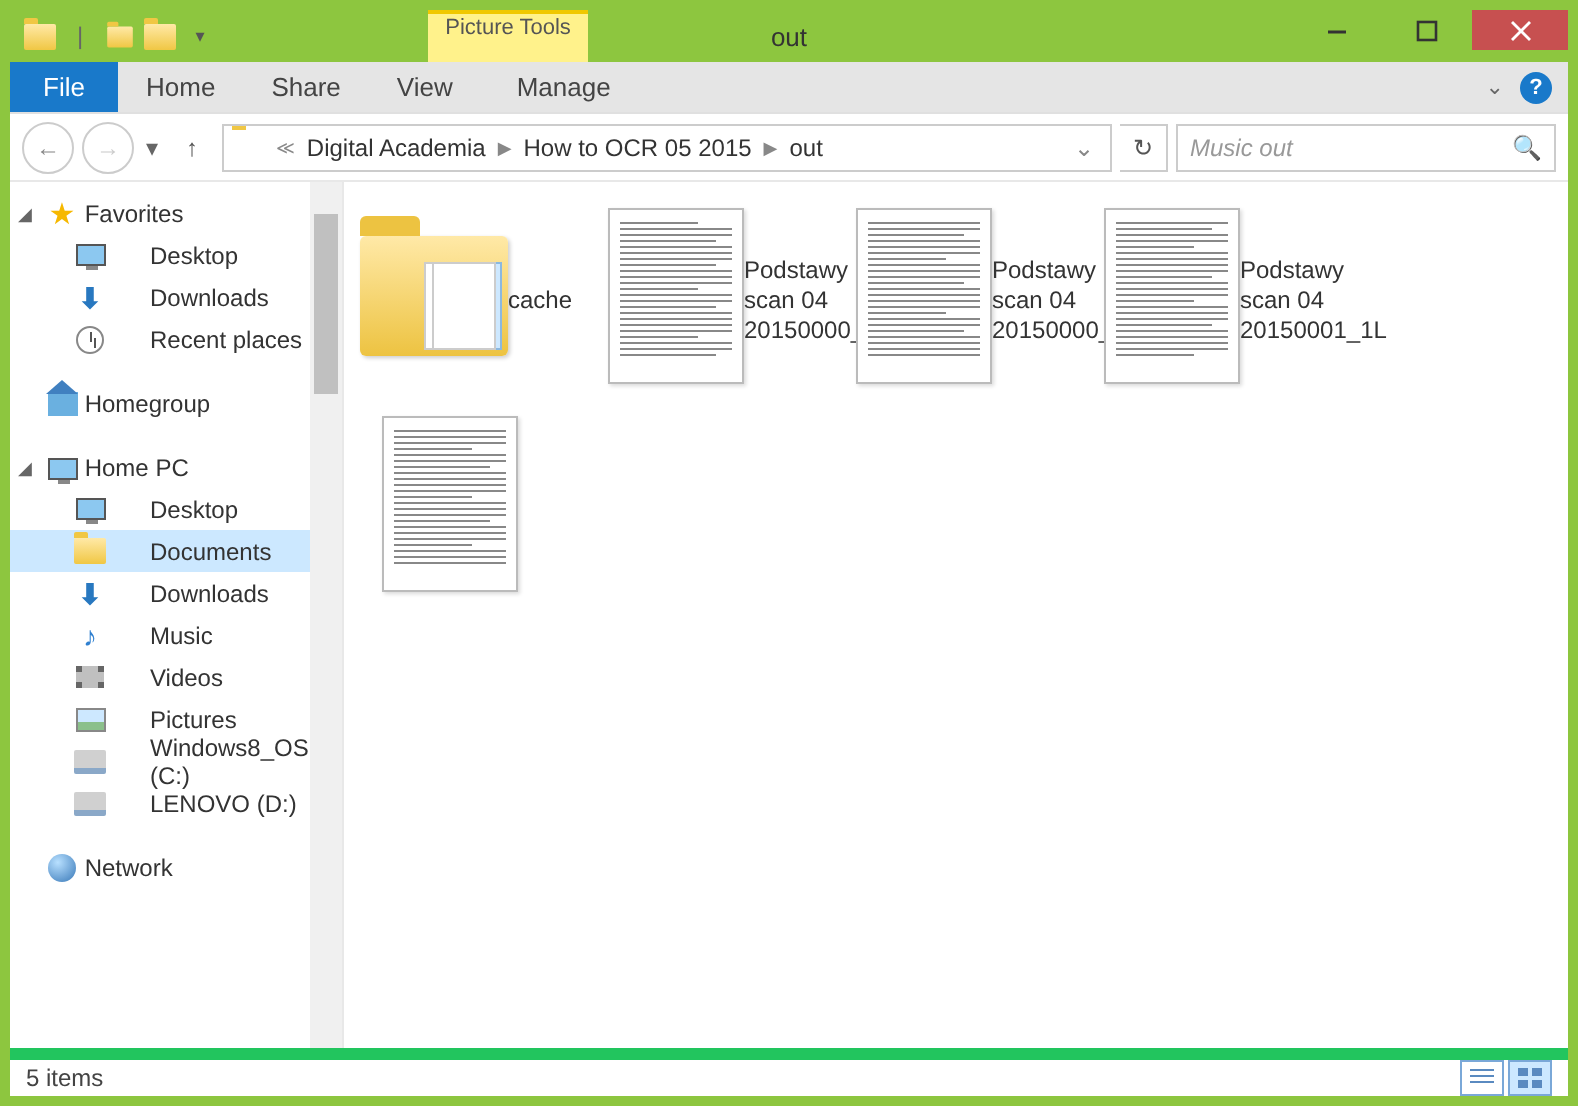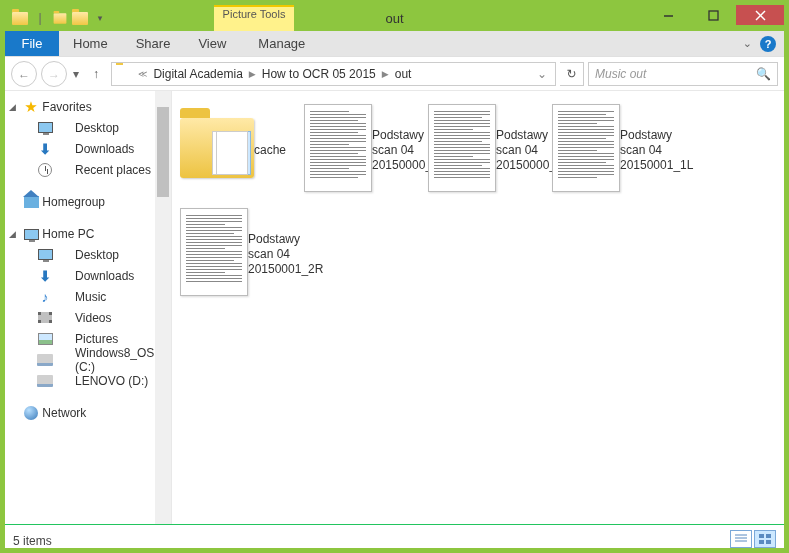--- a/index.html
+++ b/index.html
@@ -55,21 +55,21 @@
   .content { flex: 1; padding: 12px 8px; display: flex; flex-wrap: wrap; align-content: flex-start; gap: 10px 20px; }
   .item { width: 104px; display: flex; flex-direction: row; align-items: center; text-align: left; cursor: default; }
   .item-icon { width: 90px; height: 90px; display: flex; align-items: center; justify-content: center; margin-bottom: 4px; }
   .item-label { font-size: 12px; color: #333; line-height: 1.25; word-wrap: break-word; max-width: 104px; }
   .doc-thumb { width: 68px; height: 88px; border: 1px solid #bbb; background: #fff; box-shadow: 1px 1px 2px rgba(0,0,0,.15); padding: 6px 5px; overflow: hidden; }
   .doc-thumb .ln { height: 1px; background: #888; margin-bottom: 2px; }
   .doc-thumb .ln.short { width: 70%; }
   .doc-thumb .ln.med { width: 85%; }
   
   
-  .statusbar { height: 24px; border-top: 1px solid #22c55e; display: flex; align-items: flex-end; padding: 0 8px; color: #444; background: #fff; }
+  .statusbar { height: 24px; border-top: 6px solid #22c55e; display: flex; align-items: center; padding: 0 8px; color: #444; background: #fff; }
   .status-text { flex: 1; }
   .view-toggles { display: flex; gap: 2px; }
   .vt { width: 22px; height: 18px; border: 1px solid #7aa8d8; display: flex; align-items: center; justify-content: center; }
   .vt.active { background: #cce8ff; }
   
   
   .ico-folder { width: 16px; height: 13px; background: linear-gradient(#ffe9a7,#f0c744); border-radius: 1px; position: relative; }
   .ico-folder::before { content:""; position:absolute; top:-3px; left:0; width:7px; height:3px; background:#f0c744; border-radius:1px 1px 0 0; }
   .ico-folder-big { width: 74px; height: 60px; background: linear-gradient(#ffe9a7,#edc341); border-radius: 3px; position: relative; box-shadow: 1px 1px 2px rgba(0,0,0,.2); }
   .ico-folder-big::before { content:""; position:absolute; top:-10px; left:0; width:30px; height:10px; background:#edc341; border-radius:3px 3px 0 0; }
@@ -194,20 +194,26 @@
       <div class="nav-group">
         <div class="nav-head"><span class="exp">◢</span><span class="nav-icon">
               <span class="ico-monitor"></span>
             </span>&nbsp;<span>Home PC</span></div>
         <div class="nav-item">
             <span class="nav-icon">
               <span class="ico-monitor"></span>
             </span>
             <span>Desktop</span>
           </div>
+        <div class="nav-item sel">
+            <span class="nav-icon">
+              <span class="ico-folder"></span>
+            </span>
+            <span>Documents</span>
+          </div>
         <div class="nav-item">
             <span class="nav-icon ico-down">⬇</span>
             <span>Downloads</span>
           </div>
         <div class="nav-item">
             <span class="nav-icon ico-music">♪</span>
             <span>Music</span>
           </div>
         <div class="nav-item">
             <span class="nav-icon">
@@ -362,21 +368,20 @@
               <div class="ln med"></div>
               <div class="ln"></div>
               <div class="ln"></div>
               <div class="ln"></div>
               <div class="ln short"></div>
               <div class="ln"></div>
               <div class="ln"></div>
               <div class="ln"></div>
             </div>
           </div>
-        <div class="item-label">Podstawy scan 04 20150001_2R</div>
       </div>
     </div>
   </div>
 
   <div class="statusbar">
     <span class="status-text">5 items</span>
     <div class="view-toggles">
       <div class="vt">
           <svg width="12" height="10">
             <line x1="0" y1="1" x2="12" y2="1" stroke="#5a8ac0"></line>

